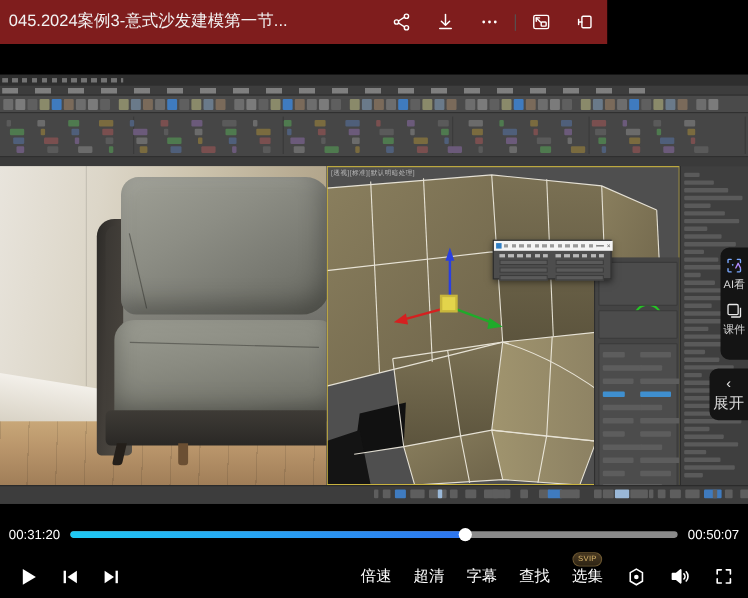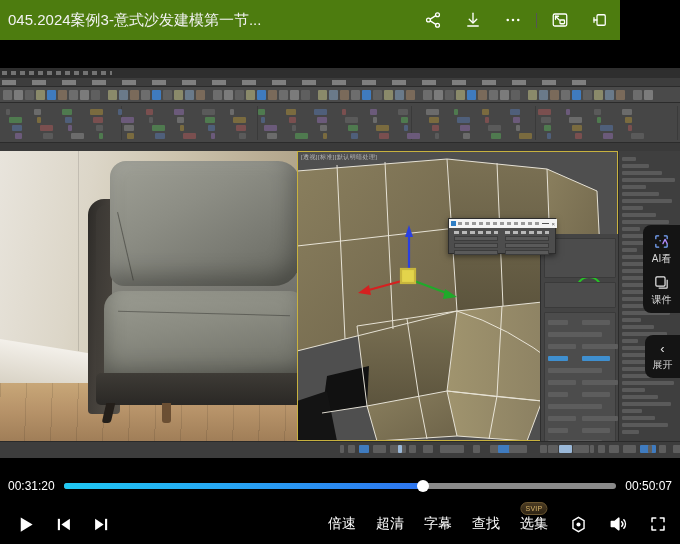--- a/index.html
+++ b/index.html
@@ -4,21 +4,21 @@
 <style>
   * { margin:0; padding:0; box-sizing:border-box; }
   html,body {
     width:680px; height:544px; overflow:hidden;
     background:#000;
     font-family:"Liberation Sans","DejaVu Sans",sans-serif;
   }
   #app { position:relative; width:680px; height:544px; background:#000; overflow:hidden; }
 
   
-  .topbar { position:absolute; left:0; top:0; width:620px; height:40px; background:#4d7c0f; }
+  .topbar { position:absolute; left:0; top:0; width:552px; height:40px; background:#7f1d1d; }
   .vtitle {
     position:absolute; left:8px; top:7px; width:300px;
     color:#f2f2f2; font-size:15px; line-height:26px;
     white-space:nowrap; overflow:hidden;
   }
   .topicons { position:absolute; right:0; top:0; height:40px; display:flex; align-items:center; }
   .tic { width:40px; height:40px; display:flex; align-items:center; justify-content:center; cursor:pointer; }
   .tic svg { display:block; }
   .tdiv { width:1px; height:15px; background:#555; margin:0 3px; }
   .userpill {
@@ -124,29 +124,29 @@
   .dlg-h { height:3px; background:repeating-linear-gradient(90deg,#b9b9b9 0 5px,transparent 5px 8px); }
   .dlg-f { height:5px; background:#5a5a5a; border:1px solid #3c3c3c; margin-top:2px; }
 
   
   .mx-bottom { position:absolute; left:0; top:373px; width:680px; height:17px; background:#3d3d3d; border-top:1px solid #2a2a2a; }
   .mb-chip { position:absolute; top:3px; height:8px; border-radius:1px; }
   .stage-pad { position:absolute; left:0; top:0; width:680px; height:28px; background:#000; }
   .stage-pad2 { position:absolute; left:0; top:418px; width:680px; height:12px; background:#000; }
 
   
-  .aidock { position:absolute; right:0; top:185px; width:37px; background:#141414;
-    border-radius:8px 0 0 8px; padding:8px 0 6px; }
+  .aidock { position:absolute; right:0; top:185px; width:25px; background:#141414;
+    border-radius:8px 0 0 8px; padding:8px 0 20px; }
   .ai-item { display:flex; flex-direction:column; align-items:center; cursor:pointer; margin-bottom:8px; }
   .ai-lab { color:#d8d8d8; font-size:10px; margin-top:2px; white-space:nowrap; }
   .expand-dock { position:absolute; right:0; top:295px; width:35px; background:#141414;
     border-radius:8px 0 0 8px; padding:7px 0 6px; display:flex; flex-direction:column;
     align-items:center; cursor:pointer; }
   .ex-chev { color:#e2e2e2; font-size:13px; line-height:13px; }
-  .ex-lab { color:#d8d8d8; font-size:10px; margin-top:3px; white-space:nowrap; }
+  .ex-lab { color:#d8d8d8; font-size:14px; margin-top:3px; white-space:nowrap; }
 
   
   .progwrap { position:absolute; left:0; top:470px; width:680px; height:34px; background:#000; }
   .tcur { position:absolute; left:8px; top:9px; color:#fff; font-size:12px; }
   .tdur { position:absolute; right:8px; top:9px; color:#fff; font-size:12px; }
   .track { position:absolute; left:64px; top:13px; width:552px; height:6px; border-radius:3px; background:#8a8a8a; cursor:pointer; }
   .fill { position:absolute; left:0; top:0; height:6px; border-radius:3px;
     background:linear-gradient(90deg,#1fc8f2 0%,#27a6f3 45%,#2e74ee 100%); }
   .knob { position:absolute; top:-3px; width:12px; height:12px; border-radius:50%; background:#fff; }
 

